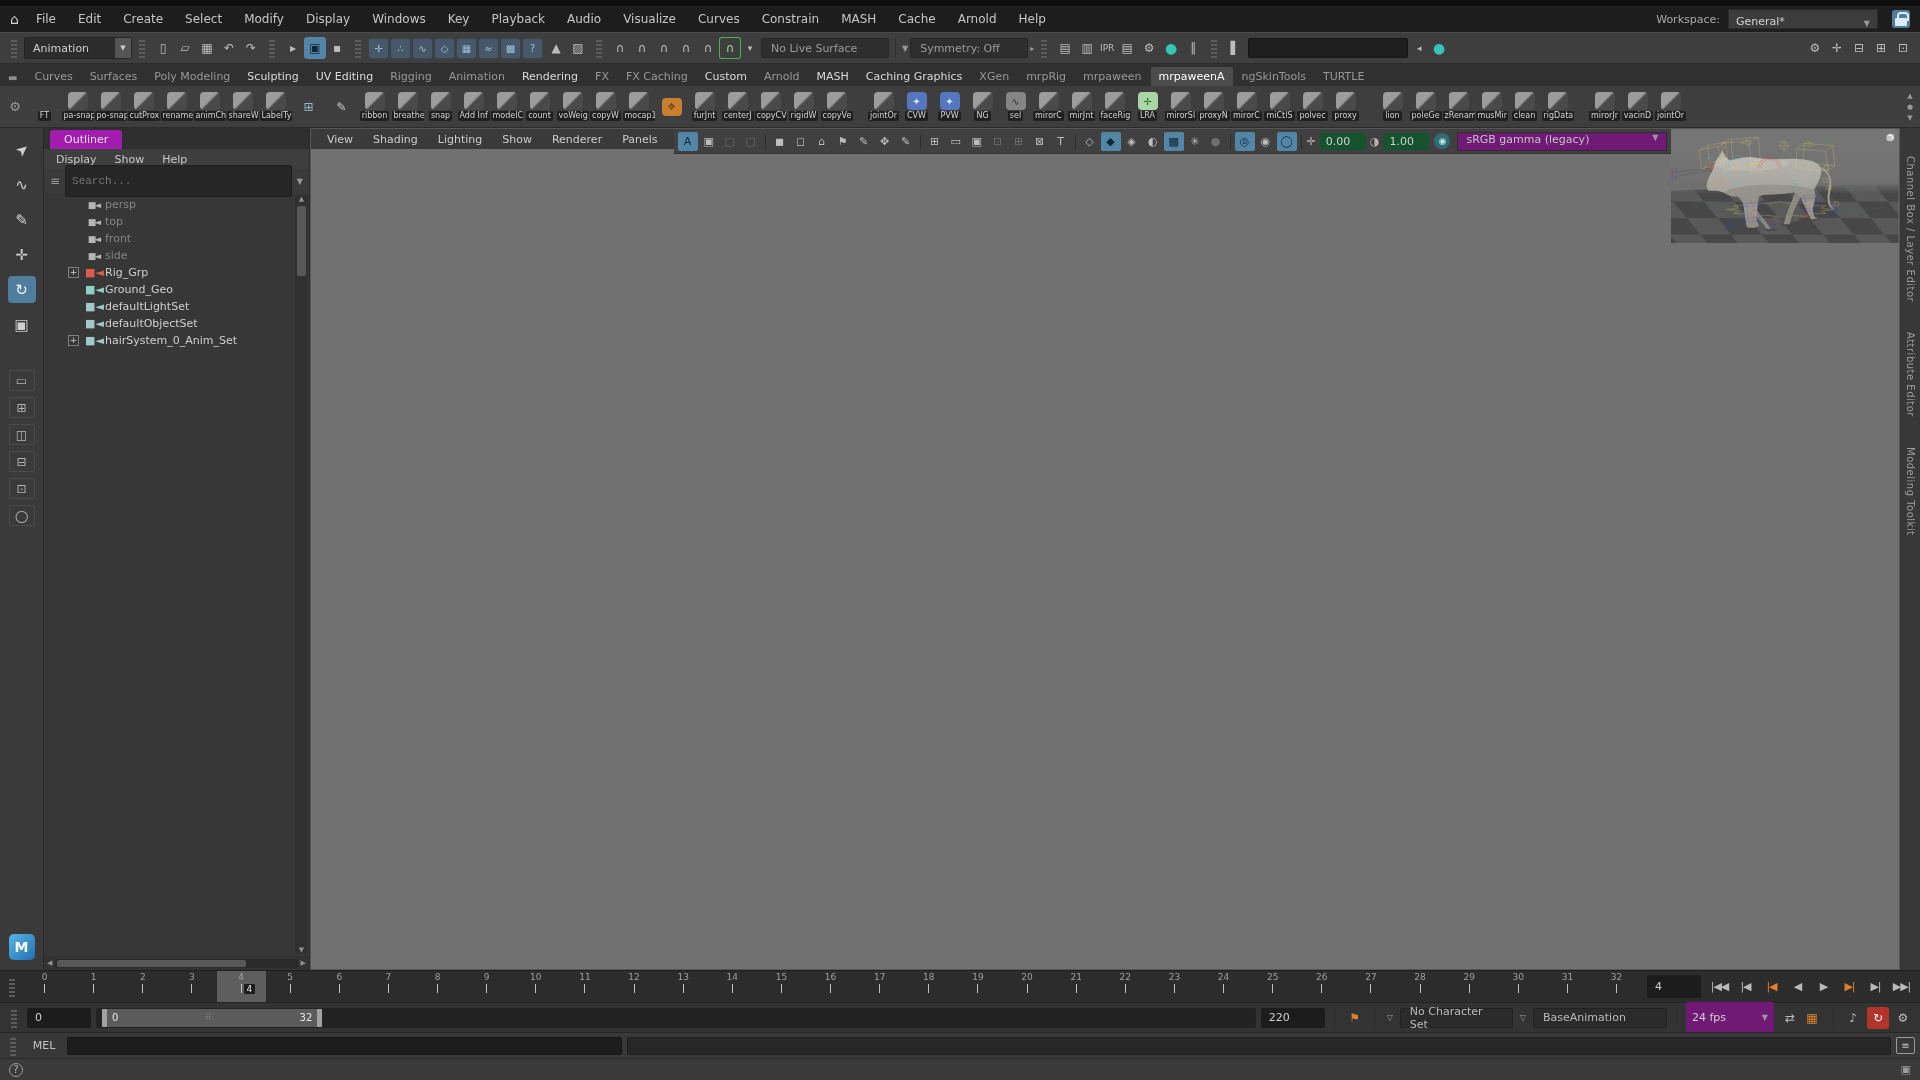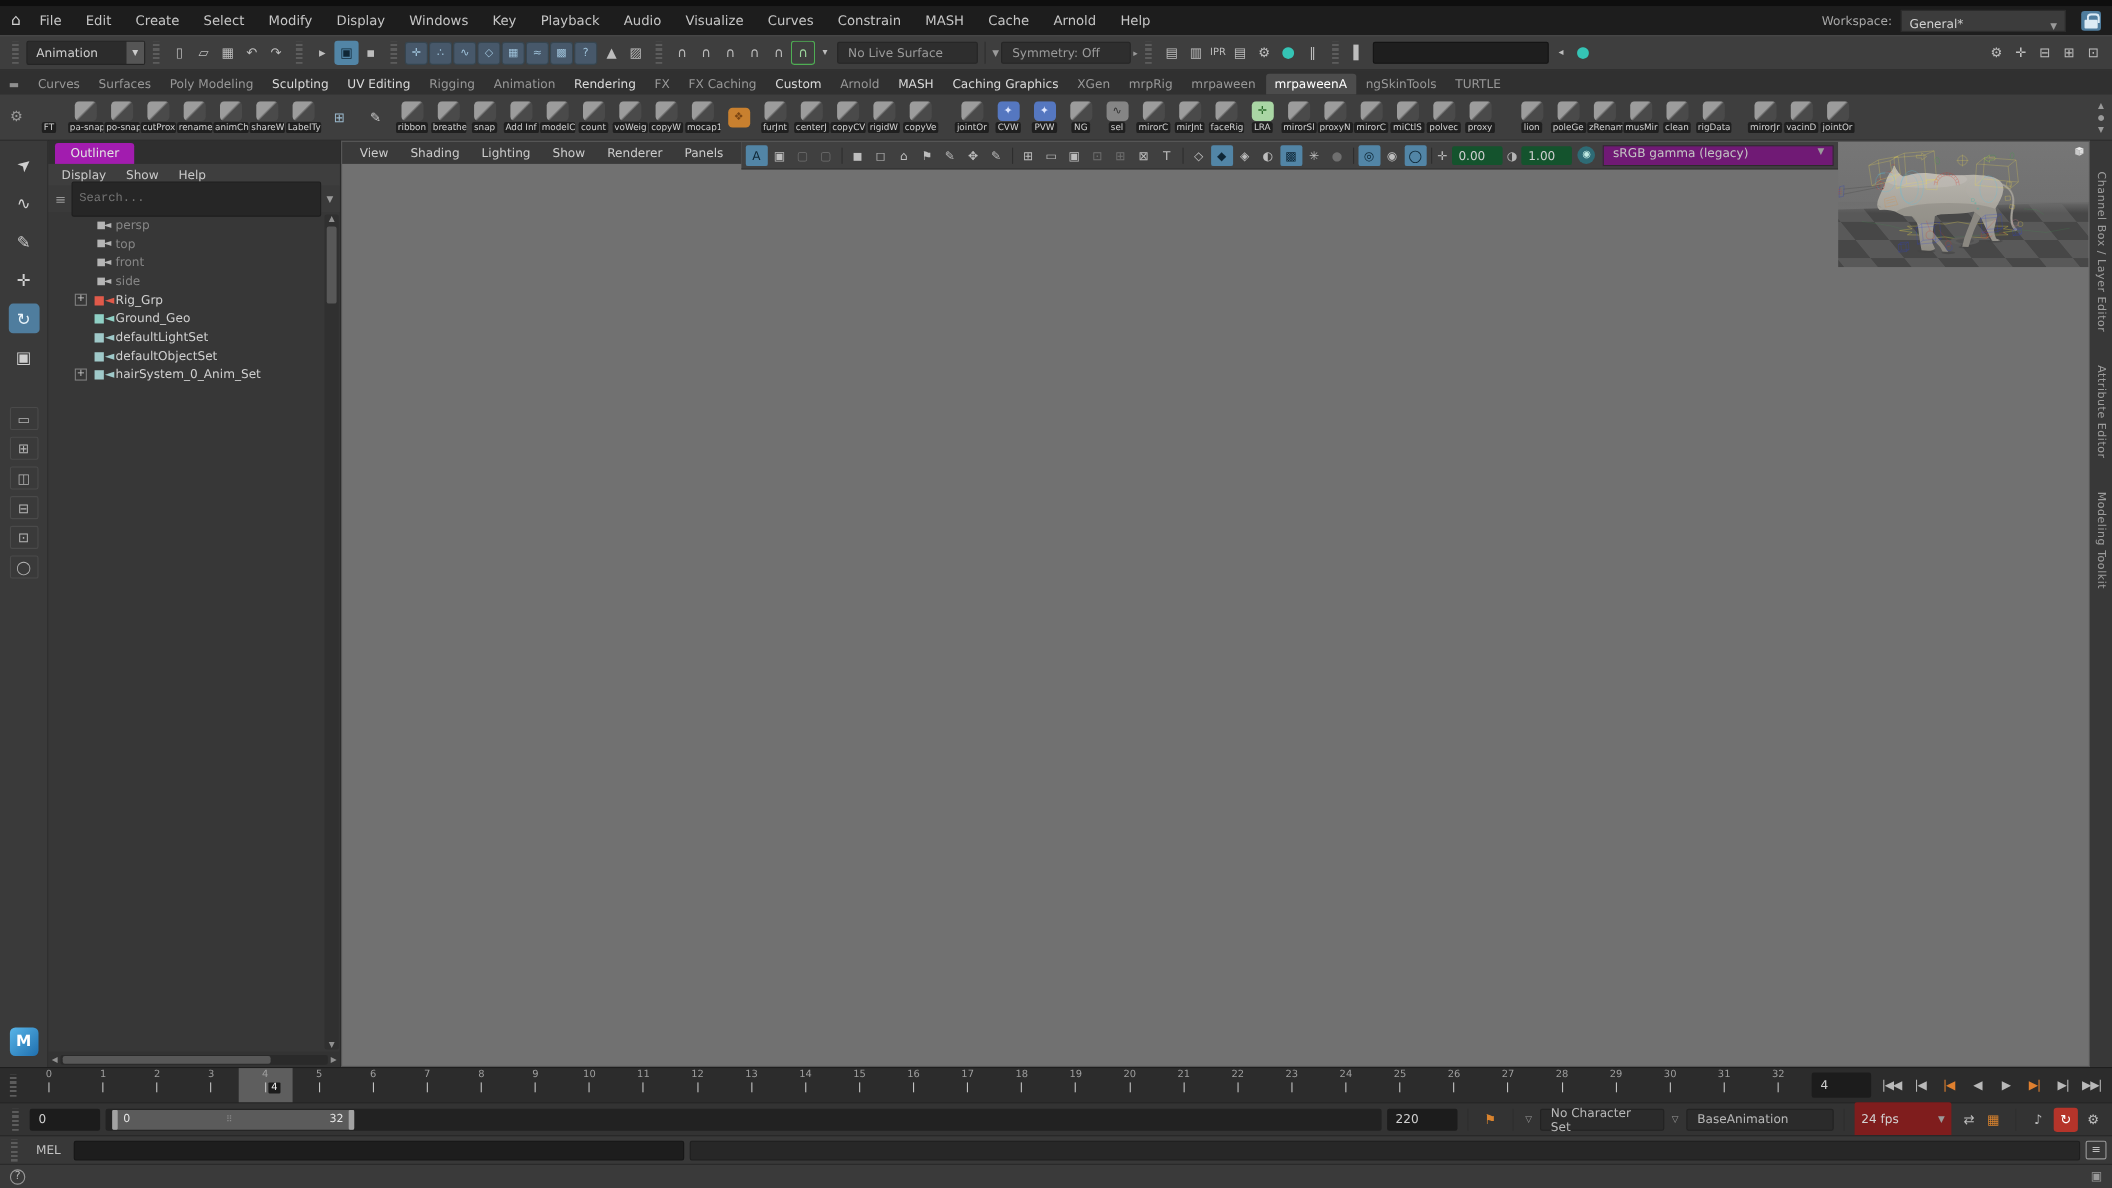--- a/index.html
+++ b/index.html
@@ -134,21 +134,21 @@
   
   #rangebar{height:30px;background:#333;display:flex;align-items:center;padding:0 6px;gap:5px;border-top:1px solid #242424}
   .rfield{width:64px;height:20px;background:#1c1c1c;border-radius:2px;color:#cfcfcf;display:flex;align-items:center;padding:0 8px;flex:none}
   #rslider{flex:1;height:20px;background:#222;border-radius:2px;position:relative}
   #rrange{position:absolute;left:6px;top:1px;bottom:1px;width:19%;background:#5b5b5b;border-radius:2px;display:flex;align-items:center;justify-content:space-between;color:#e6e6e6;font-size:10px;padding:0 10px}
   #rrange::before,#rrange::after{content:"";position:absolute;top:0;bottom:0;width:5px;background:#a2a2a2;border-radius:1px}
   #rrange::before{left:0}#rrange::after{right:0}
   .rgrip{color:#8a8a8a;font-size:8px;letter-spacing:1px}
   .tridown{font-size:8px;color:#9a9a9a;margin:0 2px}
   .cfield{height:20px;background:#2b2b2b;border:1px solid #222;border-radius:2px;color:#b9b9b9;display:flex;align-items:center;padding:0 9px;flex:none}
-  .fpsdd{width:88px;height:32px;background:#7f1d1d;border-radius:2px;color:#d2d2d2;display:flex;align-items:center;justify-content:space-between;padding:0 6px;flex:none}
+  .fpsdd{width:88px;height:32px;background:#701a75;border-radius:2px;color:#d2d2d2;display:flex;align-items:center;justify-content:space-between;padding:0 6px;flex:none}
 
   
   #cmdline{height:26px;background:#383838;border-top:1px solid #262626;display:flex;align-items:center;padding:0 5px;gap:5px}
   .cmdlabel{width:36px;text-align:center;color:#c3c3c3}
   .cmdinput{width:555px;height:18px;background:#1d1d1d;border-radius:2px;border:1px solid #161616}
   .cmdresult{flex:1;height:18px;background:#272727;border-radius:2px;border:1px solid #1e1e1e}
   .cmdicon{width:19px;height:17px;border:1px solid #9a9a9a;border-radius:2px;color:#c0c0c0;font-size:10px;display:flex;align-items:center;justify-content:center}
   #helpline{height:22px;background:#3a3a3a;border-top:1px solid #2a2a2a;display:flex;align-items:center;padding:0 9px}
   .help-circ{width:14px;height:14px;border:1px solid #9a9a9a;border-radius:50%;color:#b5b5b5;font-size:10px;line-height:12px;text-align:center}
   #helpline .right{margin-left:auto;display:flex;gap:6px;color:#9a9a9a;font-size:11px}

